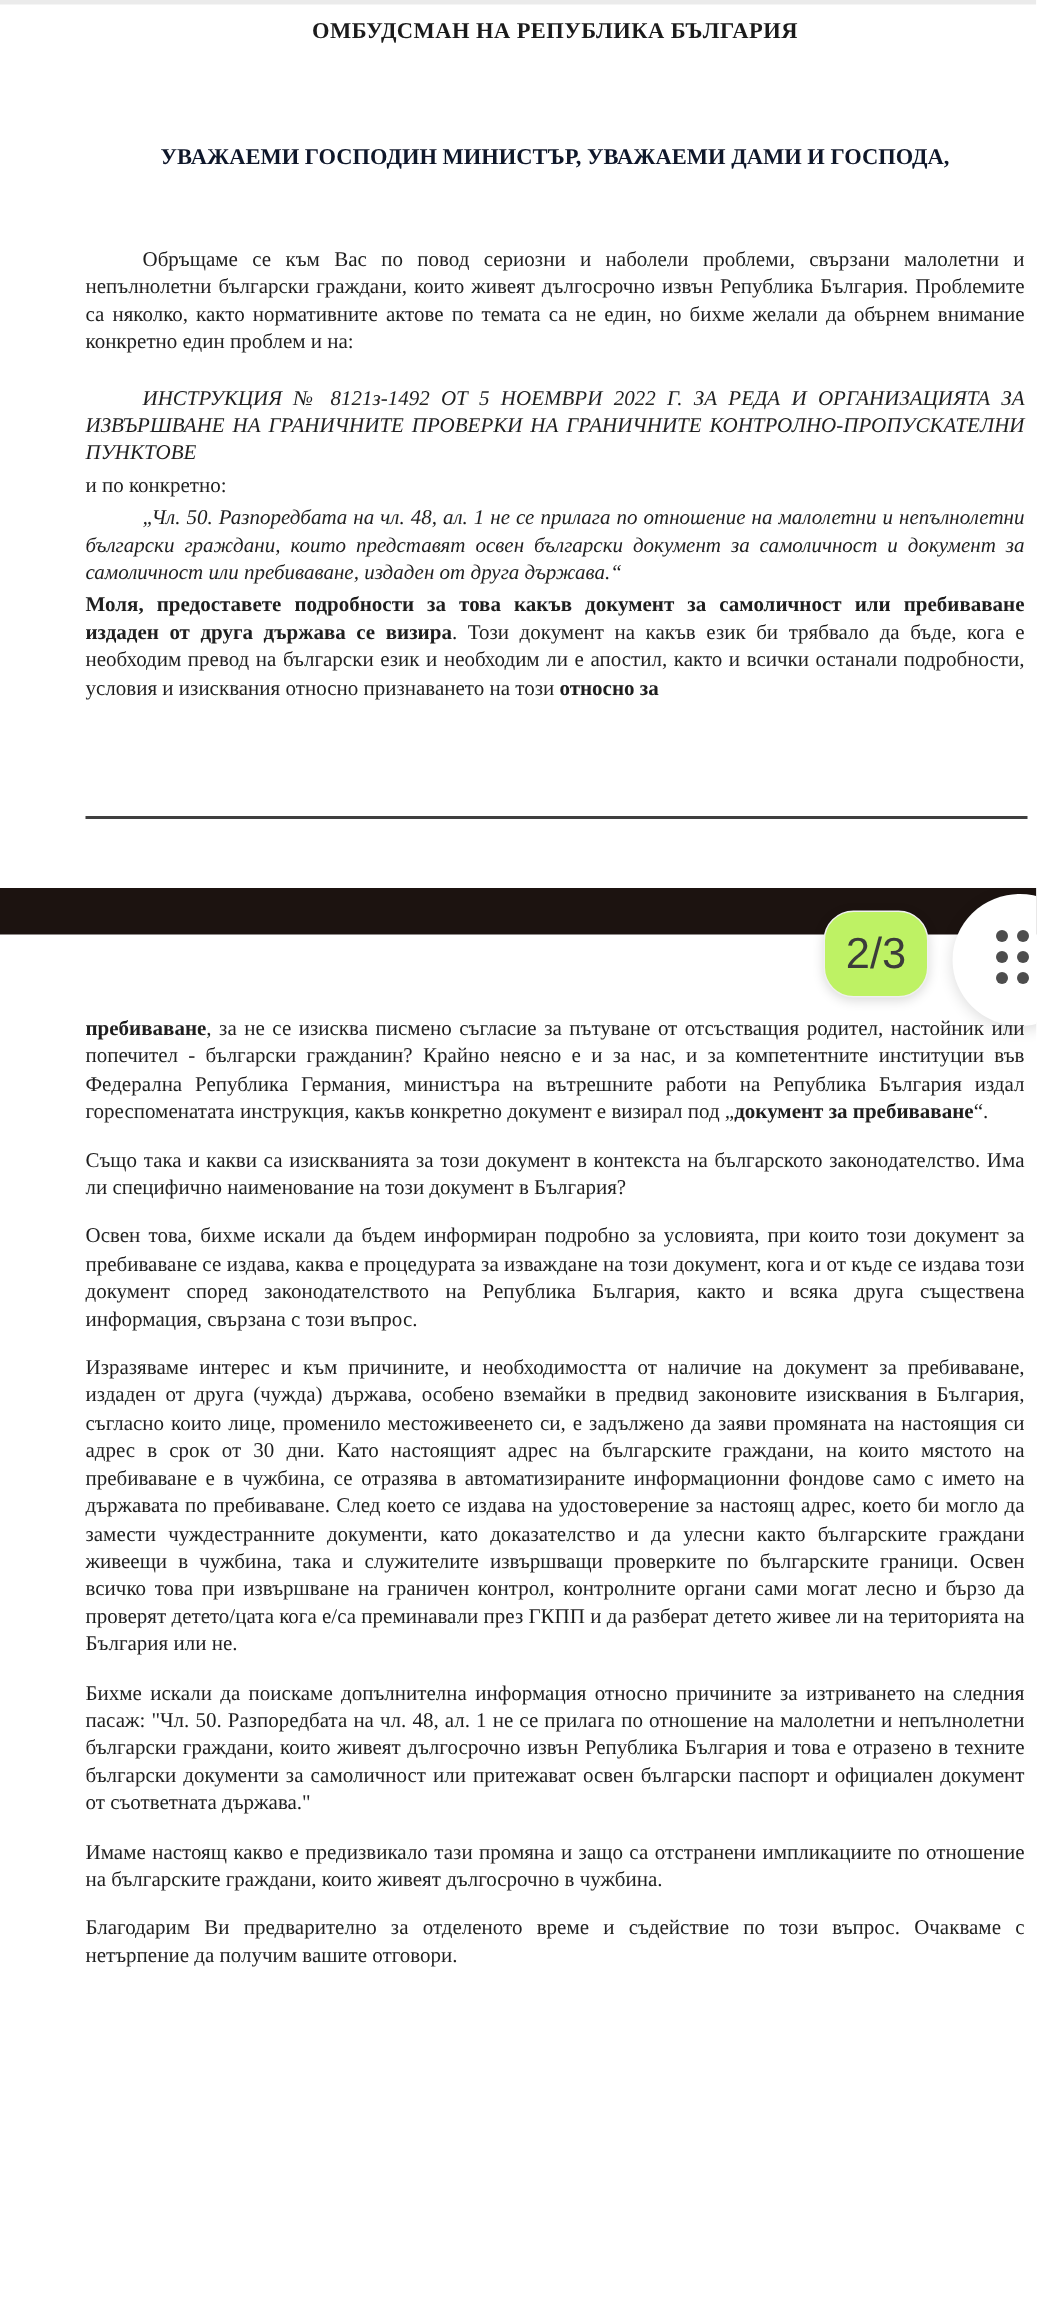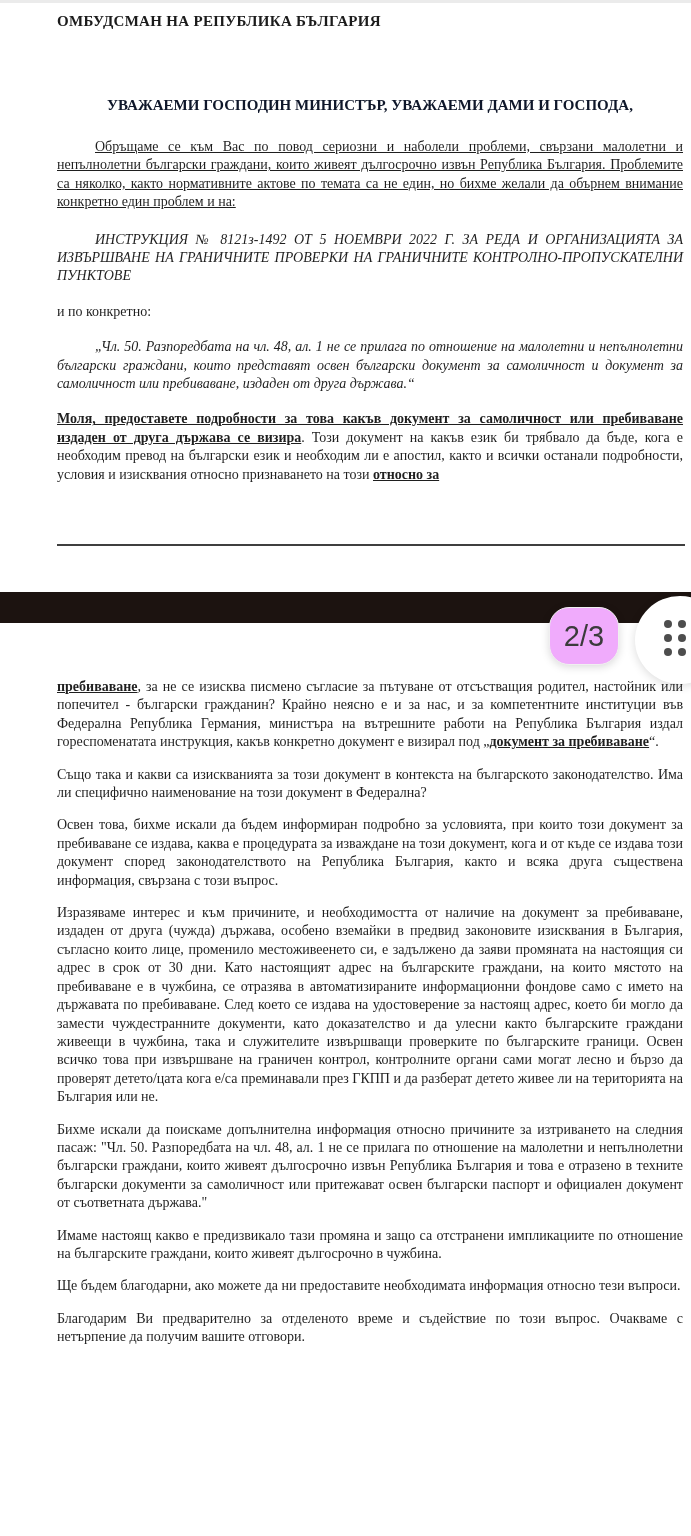--- a/index.html
+++ b/index.html
@@ -4,35 +4,35 @@
 <style>
   html,body{margin:0;padding:0;background:#ffffff;}
   .screen{
     position:relative;width:691px;height:1536px;background:#ffffff;
     overflow:hidden;font-family:"Liberation Serif","DejaVu Serif",serif;color:#1d1d1d;
   }
   .top-edge{position:absolute;top:0;left:0;width:691px;height:3px;background:#ebebeb;}
   .page-col{position:absolute;left:57px;width:626px;}
   .page-1{top:11px;}
   .page-2{top:678px;}
-  .letterhead{text-align:left;font-weight:bold;font-size:15px;line-height:21px;letter-spacing:.3px;color:#1b1b1b;font-family:Liberation Serif, serif;}
+  .letterhead{text-align:center;font-weight:bold;font-size:15px;line-height:21px;letter-spacing:.3px;color:#1b1b1b;font-family:Liberation Serif, serif;}
   .salutation{margin:64px 0 0 0;text-align:center;font-weight:bold;font-size:15px;line-height:19px;color:#0f172a;}
   p.body{margin:0;font-size:14px;line-height:18.4px;text-align:justify;color:#1f1f1f;}
   .page-1 p.body{margin-top:19px;}
-  .page-1 p.intro{margin-top:23px;text-decoration:underline;}
-  .page-1 p.tight{margin-top:17px;}
+  .page-1 p.intro{margin-top:50px;}
+  .page-1 p.tight{margin-top:3px;}
   .indent{text-indent:38px;}
   .italic{font-style:italic;}
-  b{font-weight:bold;text-decoration:underline;}
+  b{font-weight:bold;}
   .divider{position:absolute;top:533px;left:0;width:628px;height:2px;background:#3f3f3f;}
   .page-2 p.body{margin:0 0 14px 0;}
   
   .page-break{position:absolute;top:592px;left:0;width:691px;height:31px;background:#1c1310;}
   .page-pill{
-    position:absolute;top:607px;left:549px;width:68px;height:56px;background:#f0abfc;
+    position:absolute;top:607px;left:549px;width:68px;height:56px;background:#bef264;
     border:1px solid #f0f0f0;border-radius:20px;box-shadow:0 2px 8px rgba(0,0,0,.15);
     display:flex;align-items:center;justify-content:center;
     font-family:"Liberation Sans","DejaVu Sans",sans-serif;font-size:29px;color:#3b3b3b;
   }
   .menu-fab{
     position:absolute;top:596px;left:635px;width:90px;height:88px;background:#ffffff;
     border:none;border-radius:50%;box-shadow:0 2px 10px rgba(0,0,0,.14);
     padding:0;cursor:pointer;
   }
   .dots{
@@ -70,21 +70,20 @@
         <i></i>
         <i></i>
         <i></i>
         <i></i>
         <i></i>
     </span>
   </button>
 
   <section class="page-col page-2">
     <p class="body"><b>пребиваване</b><span>, за не се изисква писмено съгласие за пътуване от отсъстващия родител, настойник или попечител - български гражданин? Крайно неясно е и за нас, и за компетентните институции във Федерална Република Германия, министъра на вътрешните работи на Република България издал гореспоменатата инструкция, какъв конкретно документ е визирал под „</span><b>документ за пребиваване</b><span>“.</span></p>
-    <p class="body">Също така и какви са изискванията за този документ в контекста на българското законодателство. Има ли специфично наименование на този документ в Федерална?</p>
+    <p class="body">Също така и какви са изискванията за този документ в контекста на българското законодателство. Има ли специфично наименование на този документ в България?</p>
     <p class="body">Освен това, бихме искали да бъдем информиран подробно за условията, при които този документ за пребиваване се издава, каква е процедурата за изваждане на този документ, кога и от къде се издава този документ според законодателството на Република България, както и всяка друга съществена информация, свързана с този въпрос.</p>
     <p class="body">Изразяваме интерес и към причините, и необходимостта от наличие на документ за пребиваване, издаден от друга (чужда) държава, особено вземайки в предвид законовите изисквания в България, съгласно които лице, променило местоживеенето си, е задължено да заяви промяната на настоящия си адрес в срок от 30 дни. Като настоящият адрес на българските граждани, на които мястото на пребиваване е в чужбина, се отразява в автоматизираните информационни фондове само с името на държавата по пребиваване. След което  се издава на удостоверение за настоящ адрес, което би могло да замести чуждестранните документи, като доказателство и да улесни както българските граждани живеещи в чужбина, така и служителите извършващи проверките по българските граници. Освен всичко това при извършване на граничен контрол, контролните органи сами могат лесно и бързо да проверят детето/цата кога е/са преминавали през ГКПП и да разберат детето живее ли на територията на България или не.</p>
     <p class="body">Бихме искали да поискаме допълнителна информация относно причините за изтриването на следния пасаж: "Чл. 50. Разпоредбата на чл. 48, ал. 1 не се прилага по отношение на малолетни и непълнолетни български граждани, които живеят дългосрочно извън Република България и това е отразено в техните български документи за самоличност или притежават освен български паспорт и официален документ от съответната държава."</p>
     <p class="body">Имаме настоящ какво е предизвикало тази промяна и защо са отстранени импликациите по отношение на българските граждани, които живеят дългосрочно в чужбина.</p>
-    <p class="body">Ще бъдем благодарни, ако можете да ни предоставите необходимата информация относно тези въпроси.</p>
     <p class="body">Благодарим Ви предварително за отделеното време и съдействие по този въпрос. Очакваме с нетърпение да получим вашите отговори.</p>
   </section>
 </div>
 
 </body></html>

